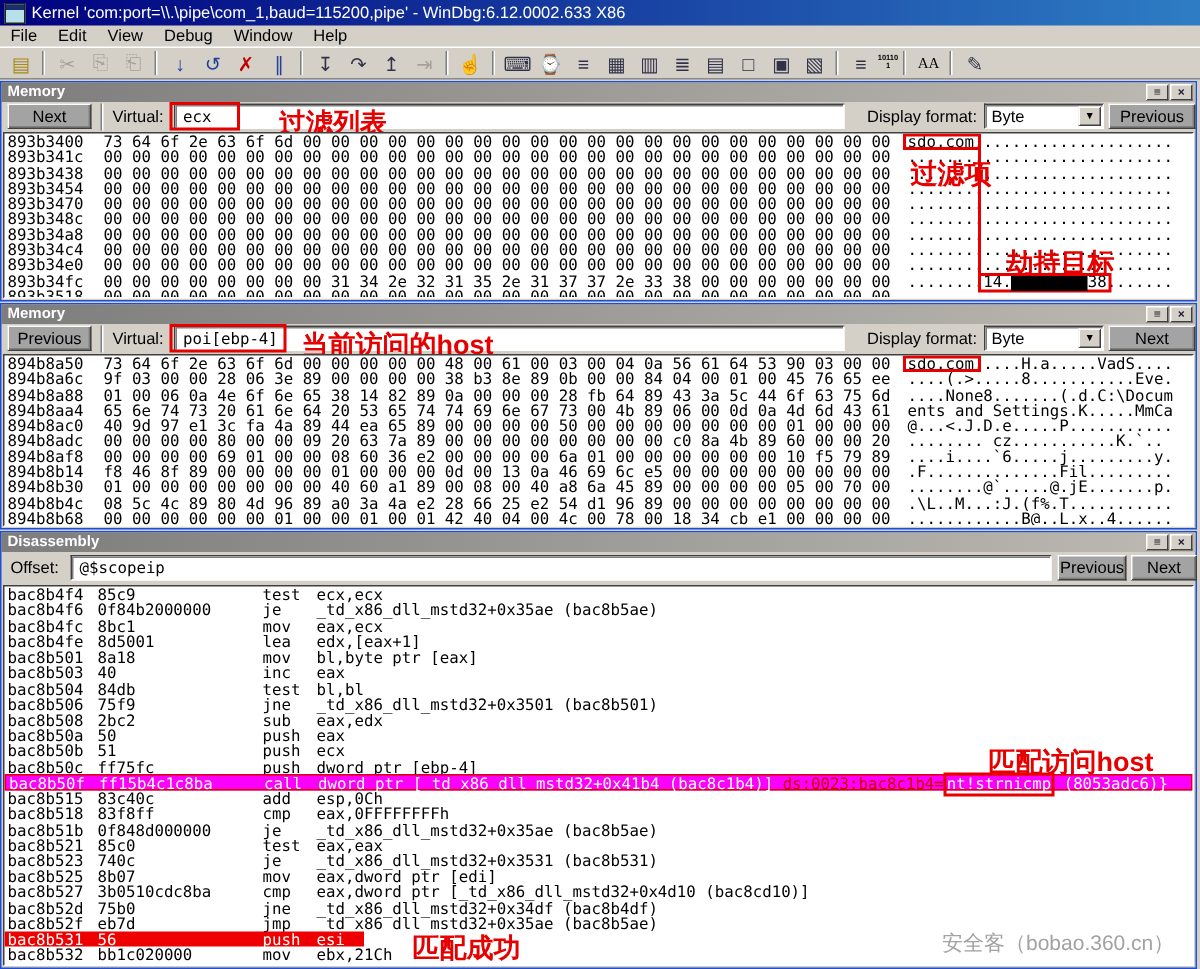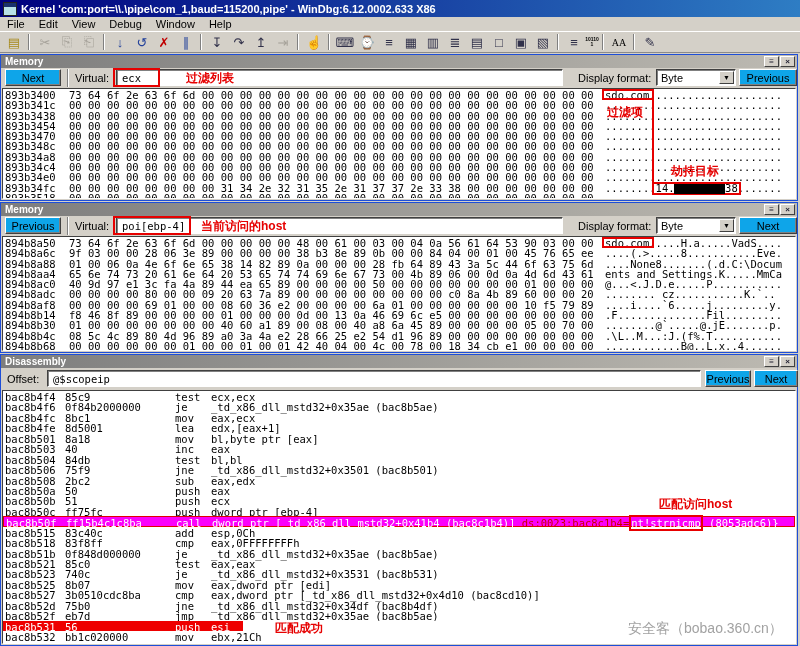--- a/index.html
+++ b/index.html
@@ -1,21 +1,21 @@
 <!DOCTYPE html>
 <html><head>
 <meta charset="utf-8">
 <style>
   html,body{margin:0;padding:0;background:#555;}
   .screen{position:relative;width:800px;height:646px;background:#d4d0c8;overflow:hidden;
           font-family:"Liberation Sans",sans-serif;-webkit-font-smoothing:none;}
   
   .titlebar{position:absolute;left:0;top:0;width:800px;height:17px;
             background:linear-gradient(90deg,#00007e,#2e7dc4);color:#fff;
-            display:flex;align-items:center;font-size:11px;font-weight:bold;box-sizing:border-box;padding-left:3px;}
+            display:flex;align-items:center;font-size:11px;font-weight:normal;box-sizing:border-box;padding-left:3px;}
   .app-icon{width:12px;height:12px;margin-right:4px;background:#b8e0e8;border:1px solid #222;
             background-image:linear-gradient(180deg,#19306e 0 4px,#b8e0e8 4px);flex:0 0 auto;}
   
   .menubar{position:absolute;left:0;top:17px;width:800px;height:14px;display:flex;align-items:center;font-size:11px;color:#000;}
   .menu-item{padding:12px 7px;}
   
   .toolbar{position:absolute;left:0;top:31px;width:800px;height:22px;display:flex;align-items:center;
            padding-left:3px;box-sizing:border-box;border-top:1px solid #fff;border-bottom:1px solid #8a8a8a;}
   .tbtn{position:relative;width:22px;height:20px;display:flex;align-items:center;justify-content:center;
         font-size:13px;color:#31314a;flex:0 0 auto;}
@@ -33,21 +33,21 @@
   .win{position:absolute;left:0;width:798px;background:#d4d0c8;border:1px solid #1d4ed8;box-sizing:border-box;}
   #mem1{top:54px;height:147px;}
   #mem2{top:202px;height:151px;}
   #disasm{top:354px;height:292px;}
   .win-title{height:13px;background:linear-gradient(90deg,#7d7d7d,#bdbab2);color:#fff;
              font-size:10px;font-weight:bold;display:flex;align-items:center;padding-left:4px;position:relative;}
   .win-title .btns{position:absolute;right:2px;top:1px;display:flex;gap:1px;}
   .tb-mini{width:15px;height:11px;background:#d4d0c8;border:1px solid;border-color:#fff #404040 #404040 #fff;
            font-size:8px;line-height:9px;text-align:center;color:#223;box-sizing:border-box;}
   .win-ctrl{position:relative;height:20px;font-size:11px;color:#000;}
-  .btn{position:absolute;top:1px;height:17px;background:#0ea5e9;border:1px solid;
+  .btn{position:absolute;top:1px;height:17px;background:#a3a3a3;border:1px solid;
        border-color:#fff #404040 #404040 #fff;box-shadow:inset -1px -1px 0 #808080;
        display:flex;align-items:center;justify-content:center;font-size:11px;box-sizing:border-box;}
   .ctl-sep{position:absolute;left:66px;top:1px;bottom:1px;width:0;border-left:1px solid #808080;border-right:1px solid #fff;}
   .lbl{position:absolute;top:4px;}
   .txt{position:absolute;top:1px;height:17px;background:#fff;border:1px solid;border-color:#404040 #fff #fff #404040;
        box-shadow:inset 1px 1px 0 #808080;font-family:"DejaVu Sans Mono",monospace;font-size:10.5px;
        display:flex;align-items:center;padding-left:5px;box-sizing:border-box;}
   .combo{position:absolute;left:655px;top:1px;width:80px;height:17px;background:#fff;border:1px solid;
          border-color:#404040 #fff #fff #404040;box-shadow:inset 1px 1px 0 #808080;box-sizing:border-box;
          font-size:11px;display:flex;align-items:center;padding-left:4px;}
@@ -68,21 +68,21 @@
   .drow .a{position:absolute;left:2px;}
   .drow .b{position:absolute;left:62px;}
   .drow .m{position:absolute;left:172px;}
   .drow .o{position:absolute;left:208px;}
   .drow.hl-call{background:#fb00fb;border:1px solid #e00000;box-sizing:border-box;color:#fff;}
   .drow.hl-call .ds{color:#c80000;}
   .drow.hl-call .sym{border:2px solid #e80000;}
   .drow.hl-match{background:linear-gradient(90deg,#ee0000 0,#ee0000 240px,#fff 240px);}
   .drow.hl-match .a,.drow.hl-match .b,.drow.hl-match .m,.drow.hl-match .o{color:#fff;}
   
-  .anno{position:absolute;color:#e60000;font-family:"Liberation Sans",sans-serif;font-weight:bold;font-size:12px;white-space:nowrap;}
+  .anno{position:absolute;color:#e60000;font-family:"Liberation Sans",sans-serif;font-weight:bold;font-size:18px;white-space:nowrap;}
   .rbox{position:absolute;border:2px solid #e60000;box-sizing:border-box;}
   .vline{position:absolute;width:0;border-right:2px solid #e60000;}
   .censor{position:absolute;background:#000;}
   .wm{position:absolute;left:628px;top:620px;color:#a2a2a2;font-size:14px;white-space:nowrap;}
 </style>
 </head>
 <body>
 
 <div class="screen">
 

